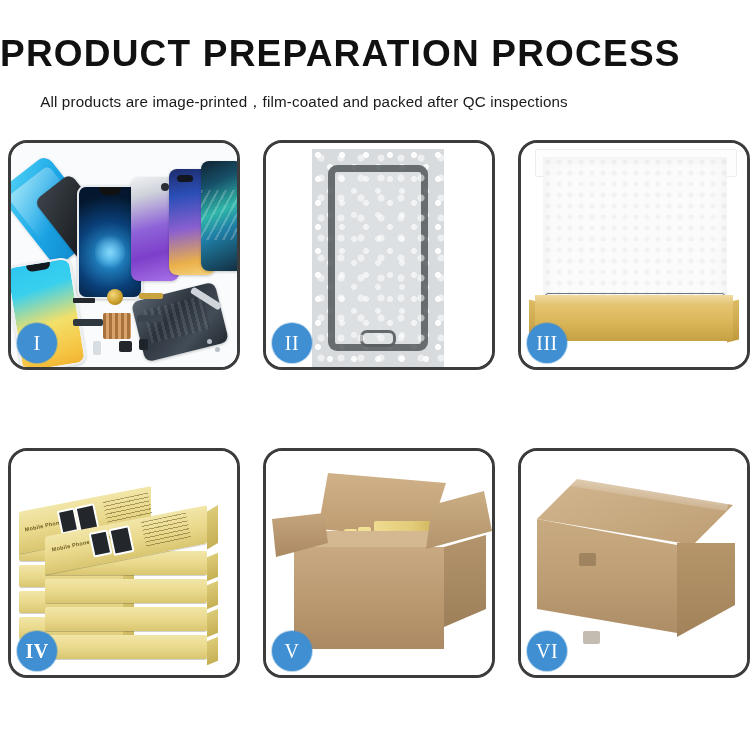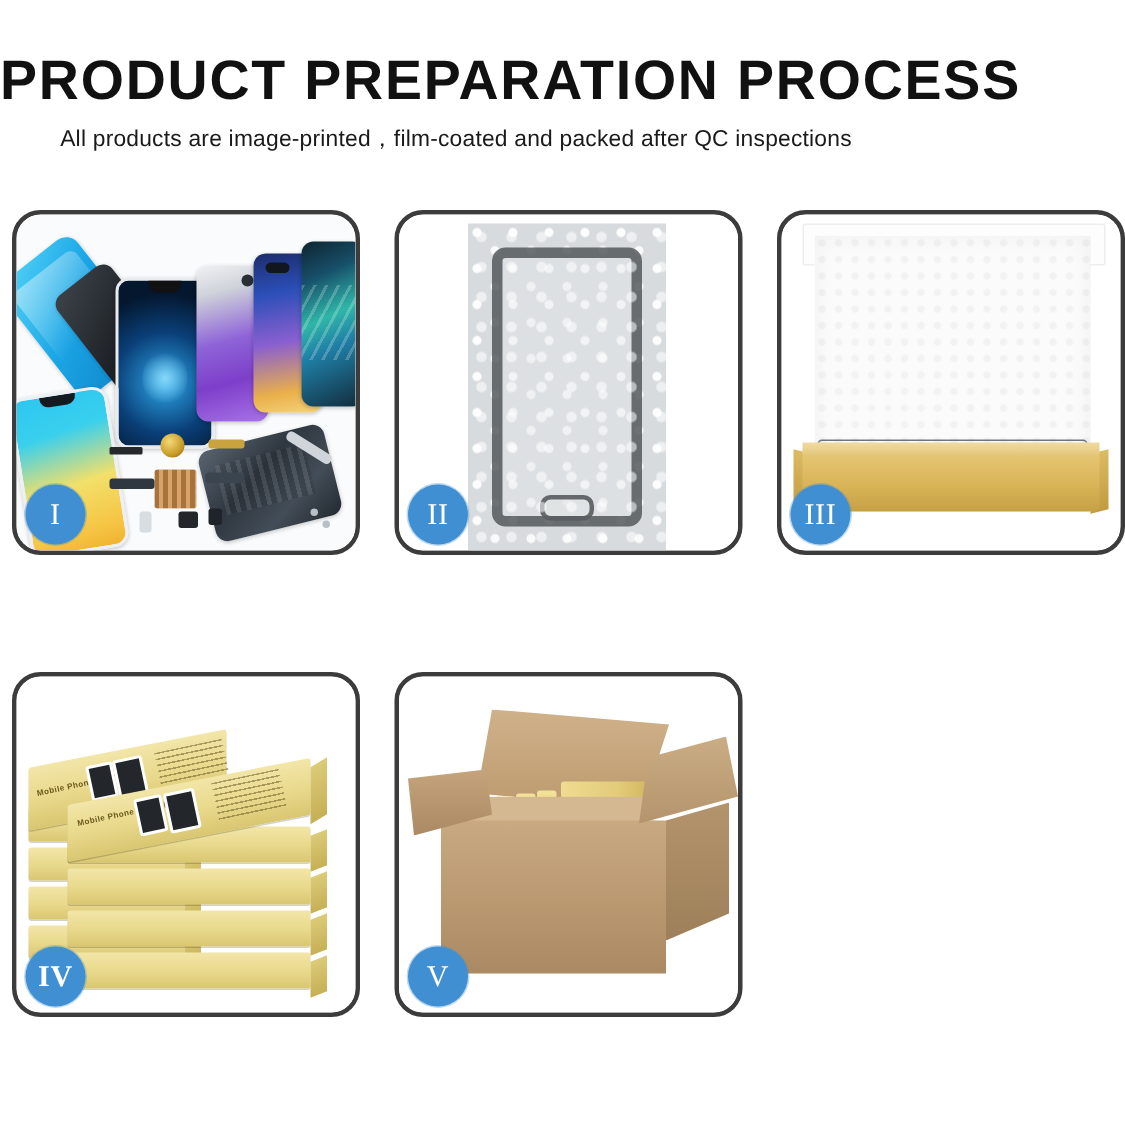--- a/index.html
+++ b/index.html
@@ -11,21 +11,21 @@
   }
   .page{position:relative;width:750px;height:750px;background:#fff;}
 
   
   .header{position:absolute;left:0;top:34px;width:608px;text-align:center;}
   .title{
     font-size:37px;font-weight:700;color:#111;
     letter-spacing:1.2px;line-height:1.06;white-space:nowrap;
   }
   .subtitle{
-    margin-top:9px;font-size:15.2px;font-weight:400;color:#1a1a1a;
+    margin-top:19px;font-size:15.2px;font-weight:400;color:#1a1a1a;
     letter-spacing:.15px;white-space:nowrap;
   }
 
   
   .grid{position:absolute;left:8px;top:140px;width:734px;height:538px;}
   .panel{
     position:absolute;width:232px;height:230px;
     border:3px solid #3c3c3c;border-radius:19px;
     background:#ffffff;box-sizing:border-box;overflow:hidden;
   }
@@ -331,15 +331,27 @@
         <div class="ybar tall" style="left:108px;top:109px;width:64px;height:11px;"></div>
         <div class="carton-top-l"></div>
         <div class="carton-body"></div>
         <div class="carton-right"></div>
         <div class="flap-left"></div>
         <div class="flap-right"></div>
       </div>
       <div class="badge">V</div>
     </div>
 
+    <div class="panel p6">
+      <div class="stage">
+        <div class="tape2"></div>
+        <div class="box6-top"></div>
+        <div class="tape"></div>
+        <div class="box6-left"></div>
+        <div class="box6-right"></div>
+        <div class="slot" style="left:58px;top:102px;"></div>
+        <div class="slot" style="left:62px;top:180px;"></div>
+      </div>
+      <div class="badge">VI</div>
+    </div>
 
   </div>
 </div>
 
 </body></html>

